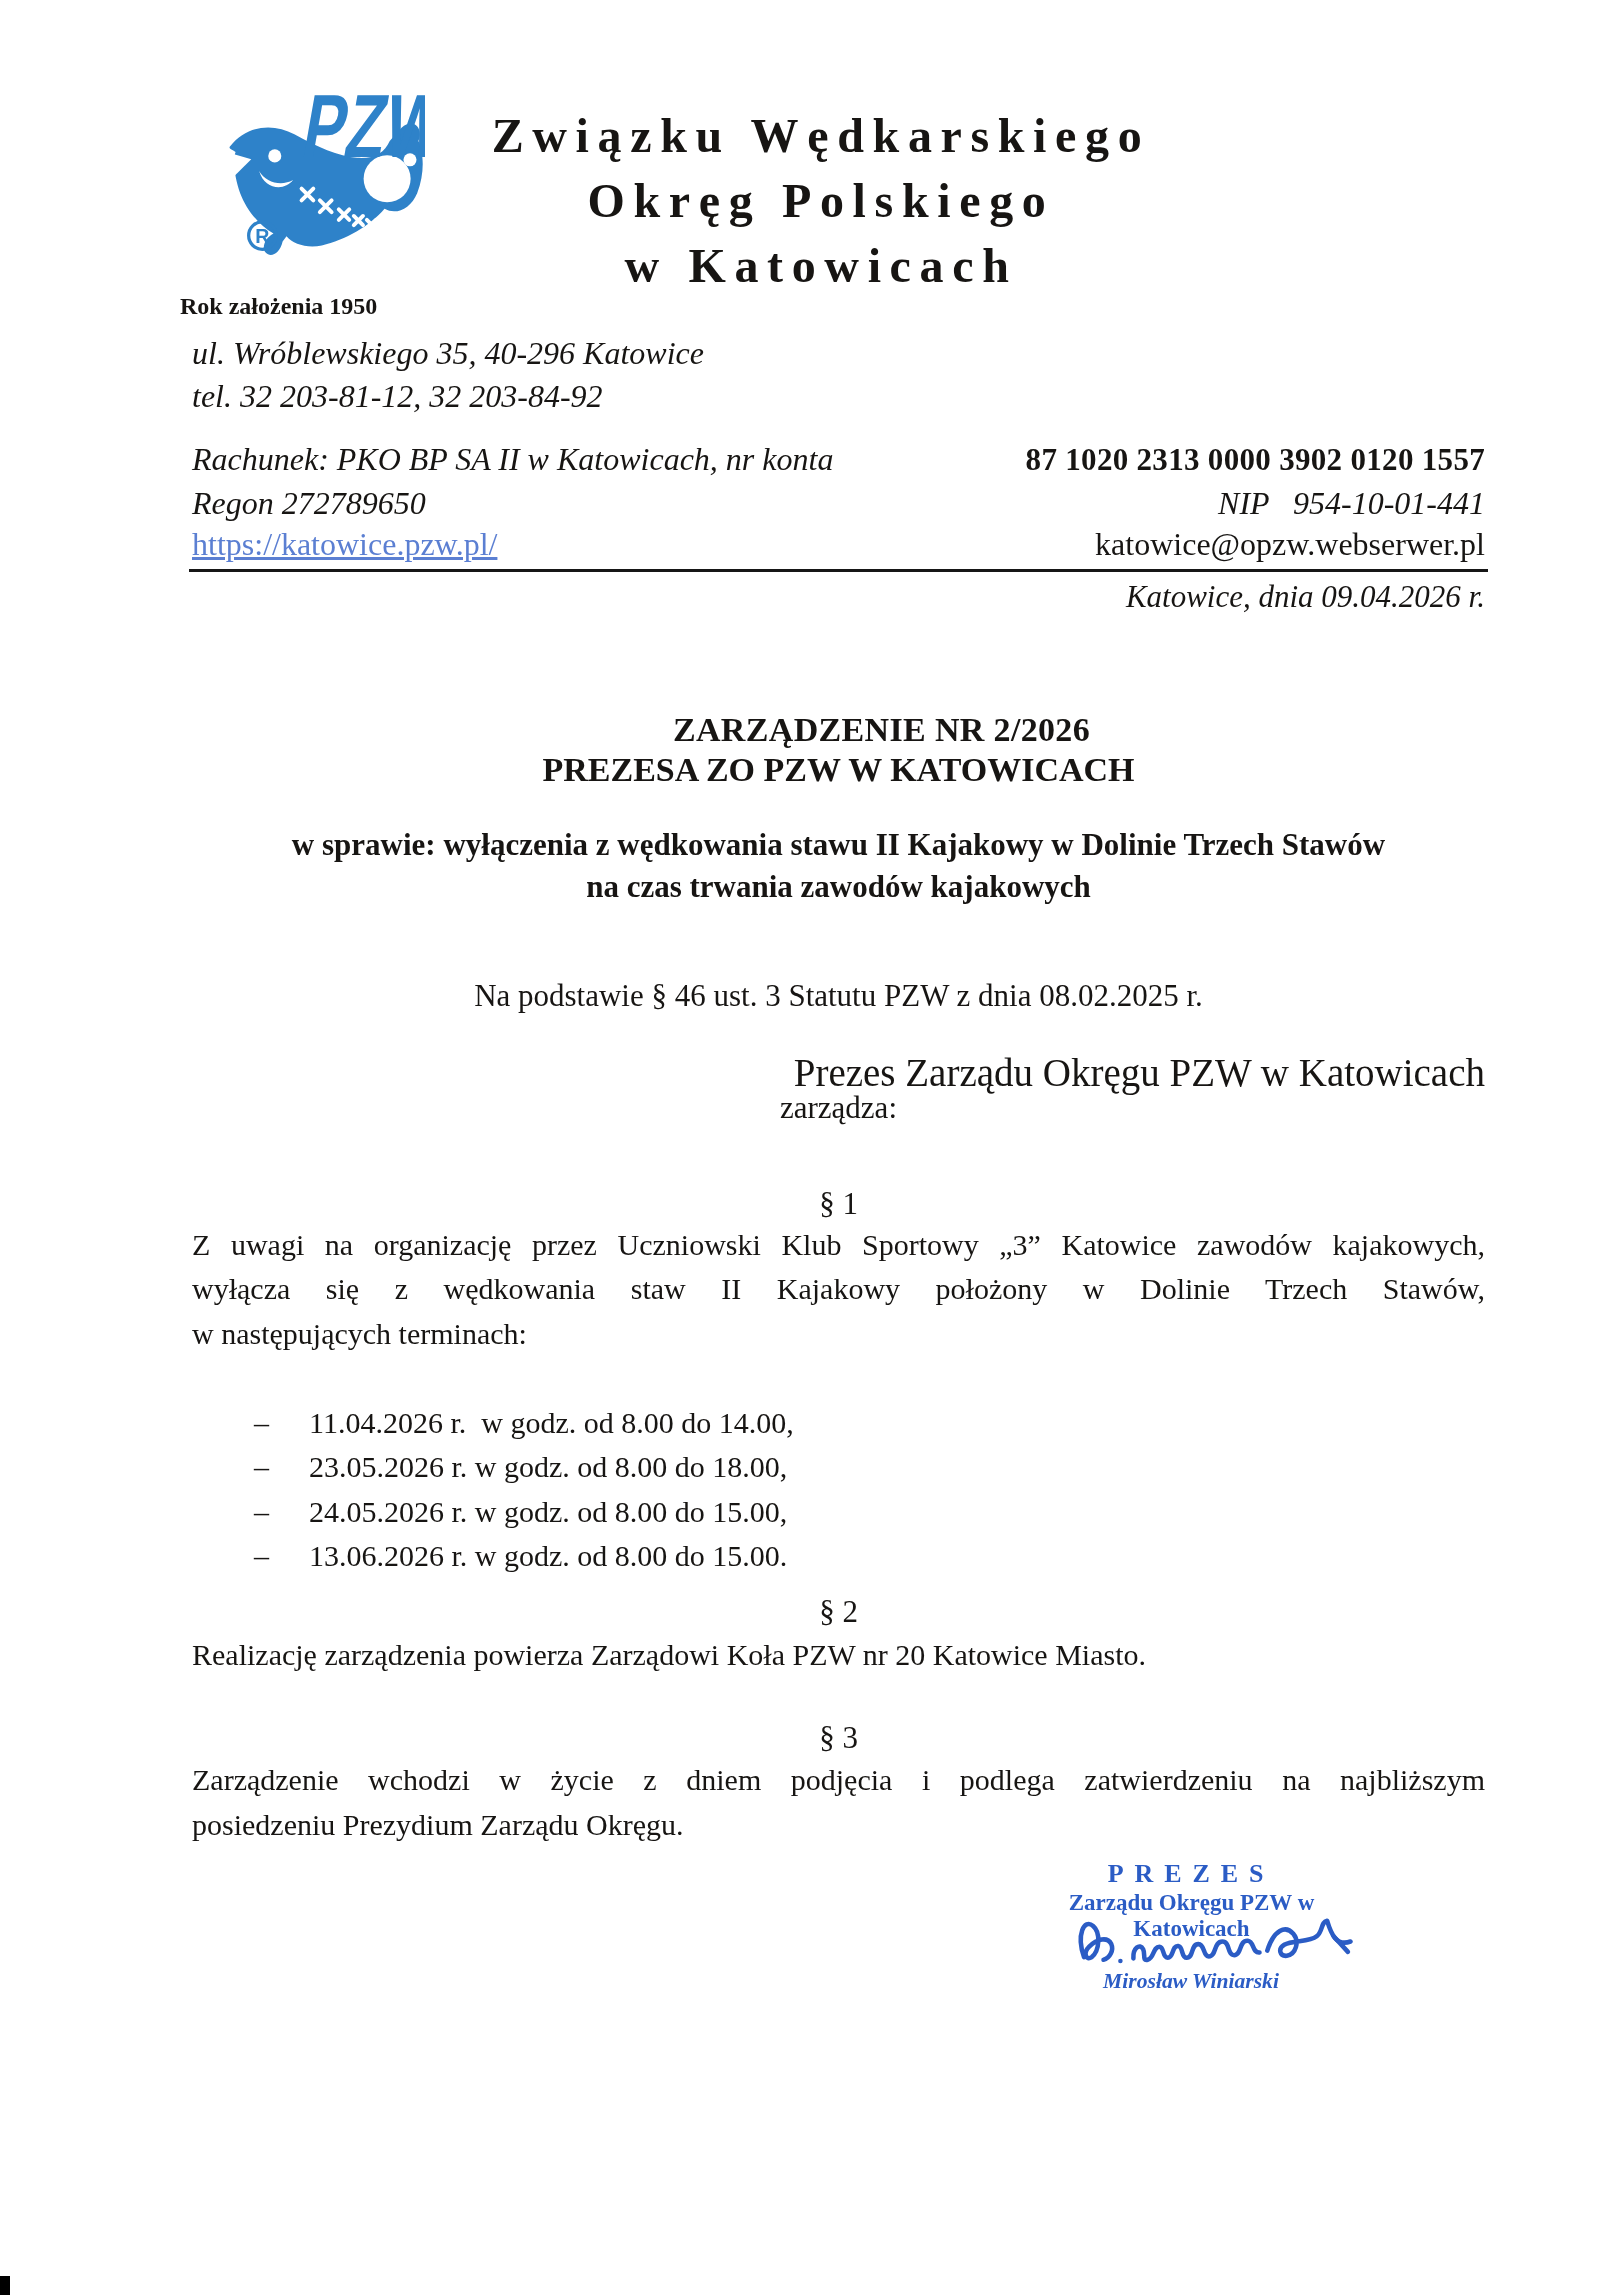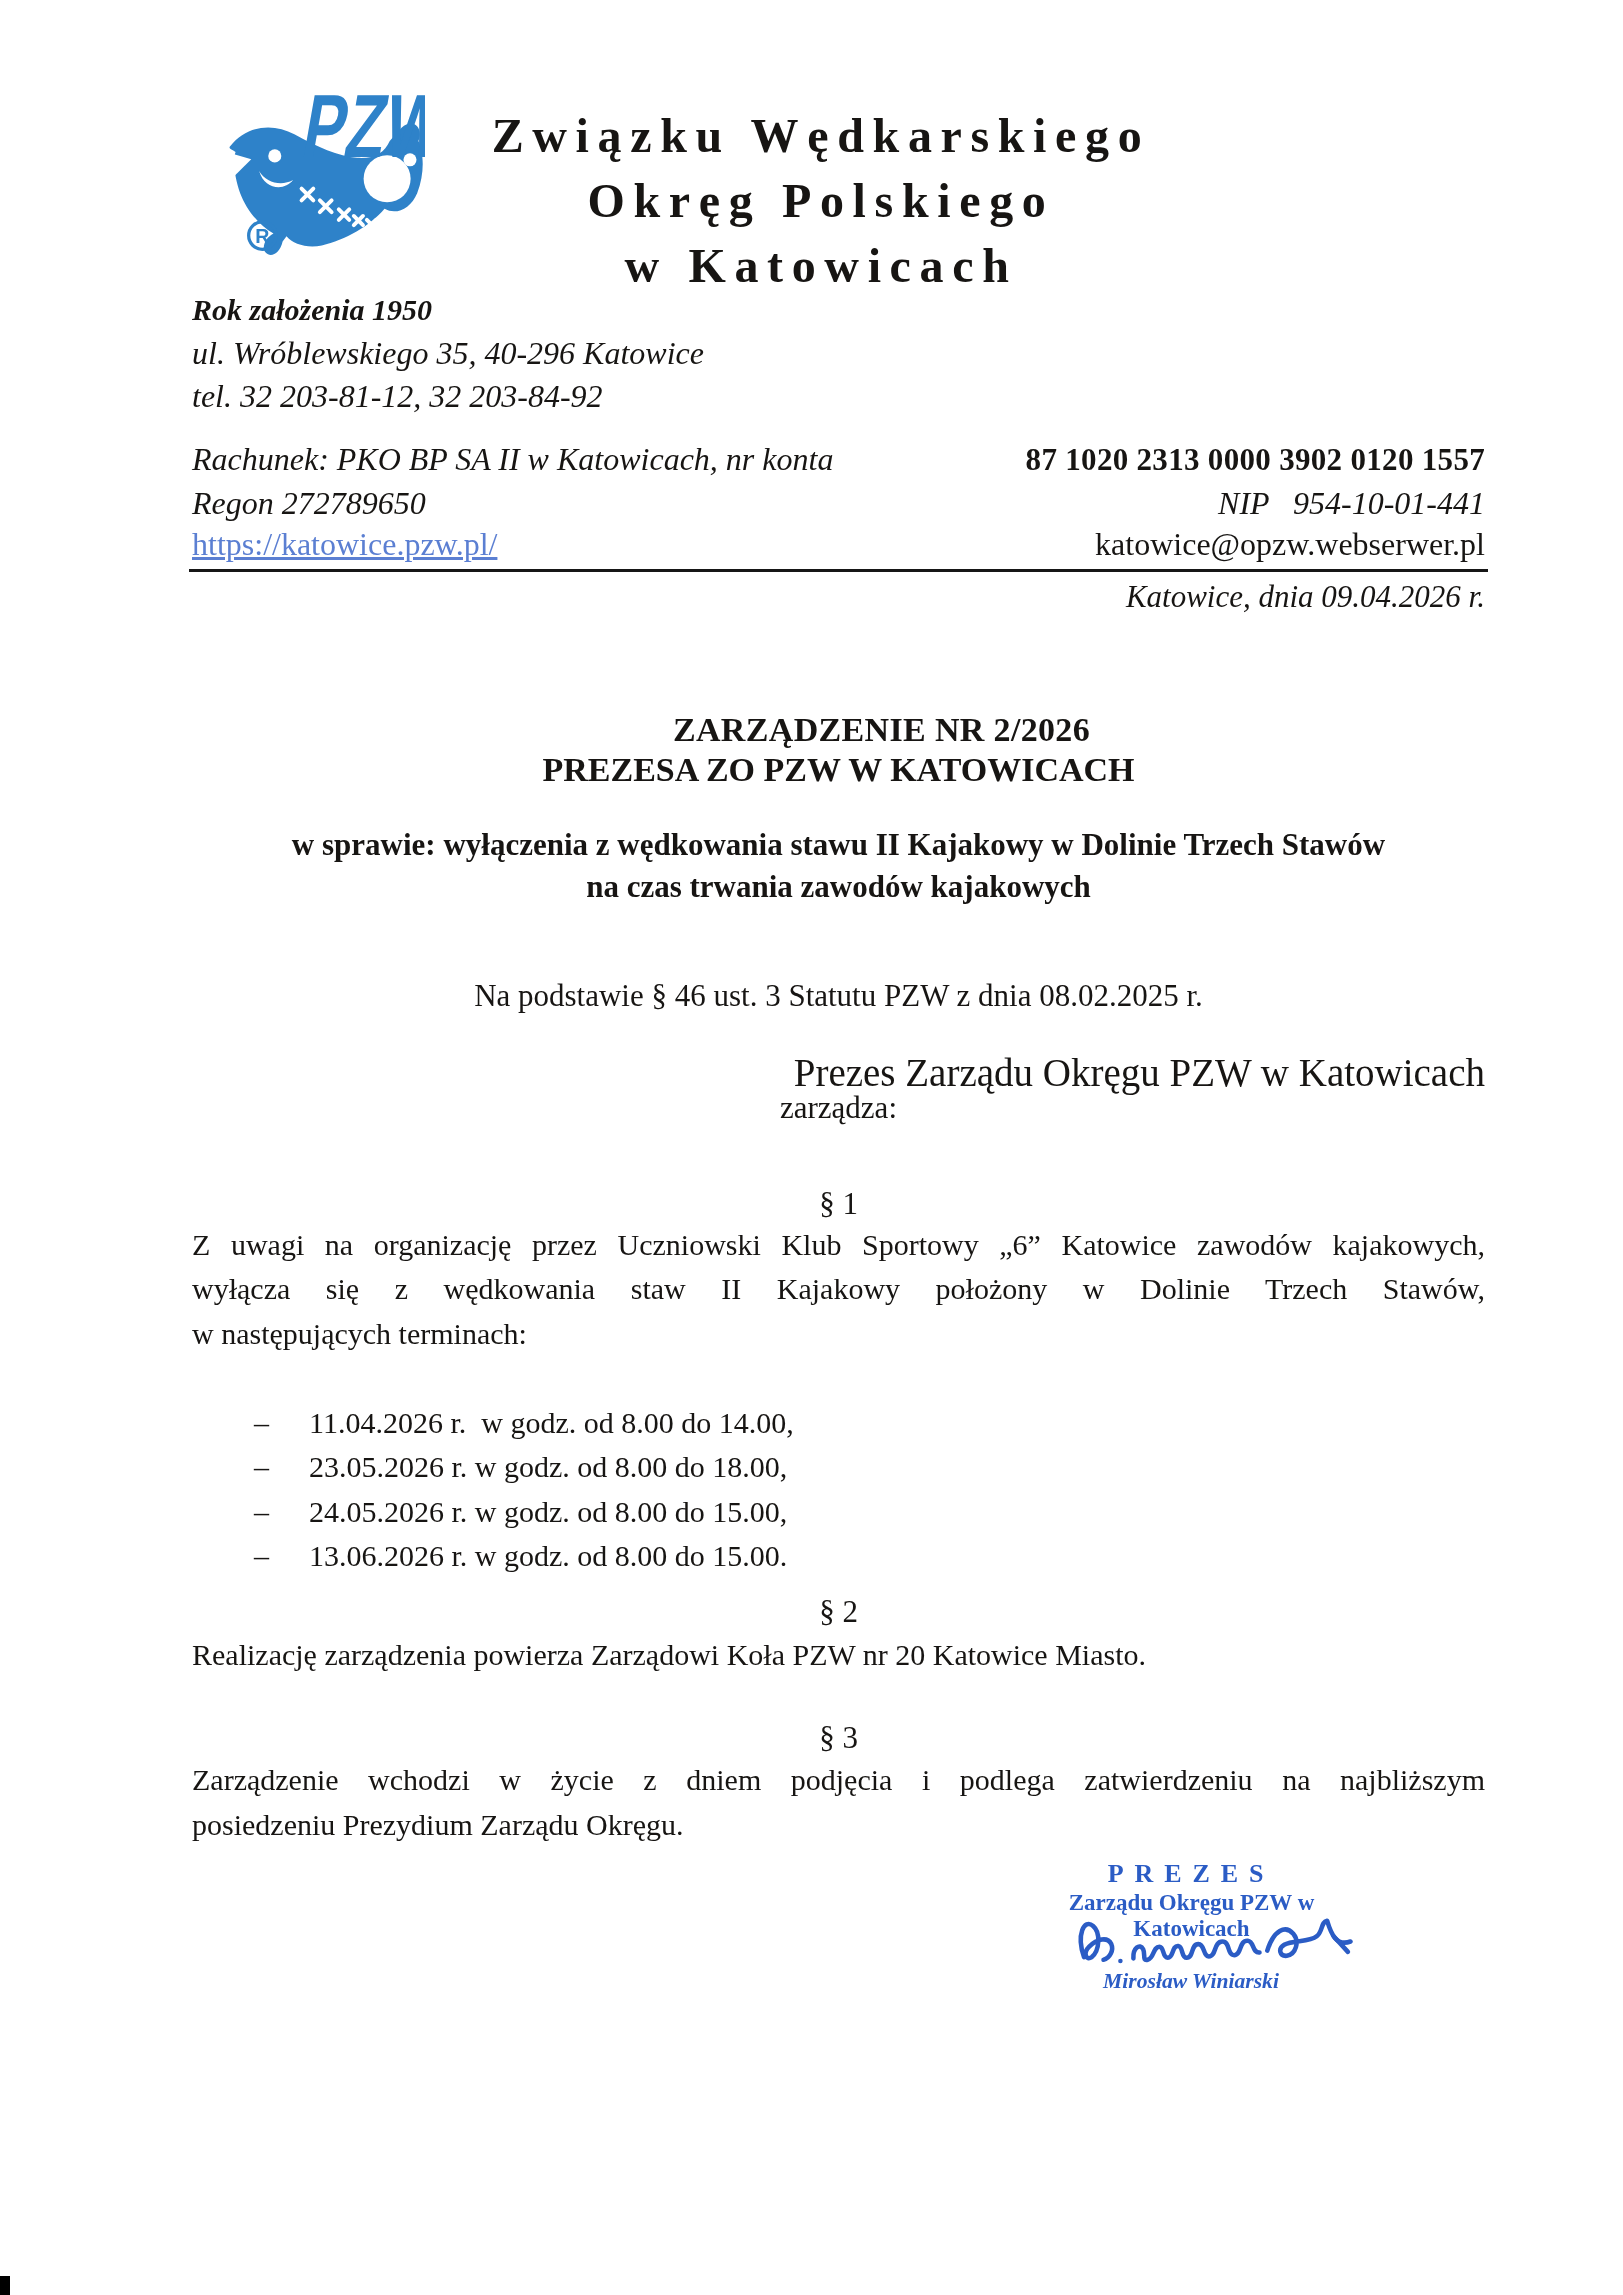--- a/index.html
+++ b/index.html
@@ -8,21 +8,21 @@
     font-family:"Liberation Serif", serif;color:var(--ink,#171513);
     overflow:hidden;
   }
   .abs{position:absolute;}
   .it{font-style:italic;}
   .pre{white-space:pre;}
   .row{display:flex;justify-content:space-between;align-items:baseline;}
 
   .org-name{left:340px;top:103px;width:962px;text-align:center;
     font-size:48px;font-weight:bold;letter-spacing:.18em;line-height:65px;}
-  .founded{left:192px;top:293px;font-size:30px;font-weight:bold;font-style:italic;}
+  .founded{left:180px;top:293px;font-size:24px;font-weight:bold;}
   .lh-line{left:192px;font-size:32px;font-style:italic;}
   .lh-row{left:192px;width:1293px;font-size:32px;}
   .acct-num{font-style:normal;font-weight:bold;font-size:31px;letter-spacing:.01em;}
   .weblink{color:var(--link-blue,#5b7fd2);text-decoration:underline;font-style:normal;cursor:pointer;}
   .email{font-style:normal;}
   .rule{left:189px;top:569px;width:1299px;height:2.6px;background:#161616;}
   .dateline{left:192px;top:579px;width:1293px;text-align:right;font-size:31px;font-style:italic;}
 
   .cblock{left:192px;width:1293px;text-align:center;}
   .t1{top:711px;font-size:34px;font-weight:bold;letter-spacing:.01em;}
@@ -132,21 +132,21 @@
 </div>
 <div class="abs cblock t2">PREZESA ZO PZW W KATOWICACH</div>
 <div class="abs cblock sub1">w sprawie: wyłączenia z wędkowania stawu II Kajakowy w Dolinie Trzech Stawów</div>
 <div class="abs cblock sub2">na czas trwania zawodów kajakowych</div>
 
 <div class="abs cblock basis">Na podstawie § 46 ust. 3 Statutu PZW z dnia 08.02.2025 r.</div>
 <div class="abs cblock ord1">Prezes Zarządu Okręgu PZW w Katowicach</div>
 <div class="abs cblock ord2">zarządza:</div>
 
 <div class="abs cblock shead" style="top:1186px;">§ 1</div>
-<div class="abs bodyline just" style="top:1228px;">Z uwagi na organizację przez Uczniowski Klub Sportowy „6” Katowice zawodów kajakowych,</div>
+<div class="abs bodyline just" style="top:1228px;">Z uwagi na organizację przez Uczniowski Klub Sportowy „3” Katowice zawodów kajakowych,</div>
 <div class="abs bodyline just" style="top:1272px;">wyłącza się z wędkowania staw II Kajakowy położony w Dolinie Trzech Stawów,</div>
 <div class="abs bodyline" style="top:1317px;">w następujących terminach:</div>
 
 <div class="abs item pre" style="top:1372px;">
   <span class="mk">–</span><span>11.04.2026 r.  w godz. od 8.00 do 14.00,</span>
 </div>
 <div class="abs item pre" style="top:1416px;">
   <span class="mk">–</span><span>23.05.2026 r. w godz. od 8.00 do 18.00,</span>
 </div>
 <div class="abs item pre" style="top:1461px;">

